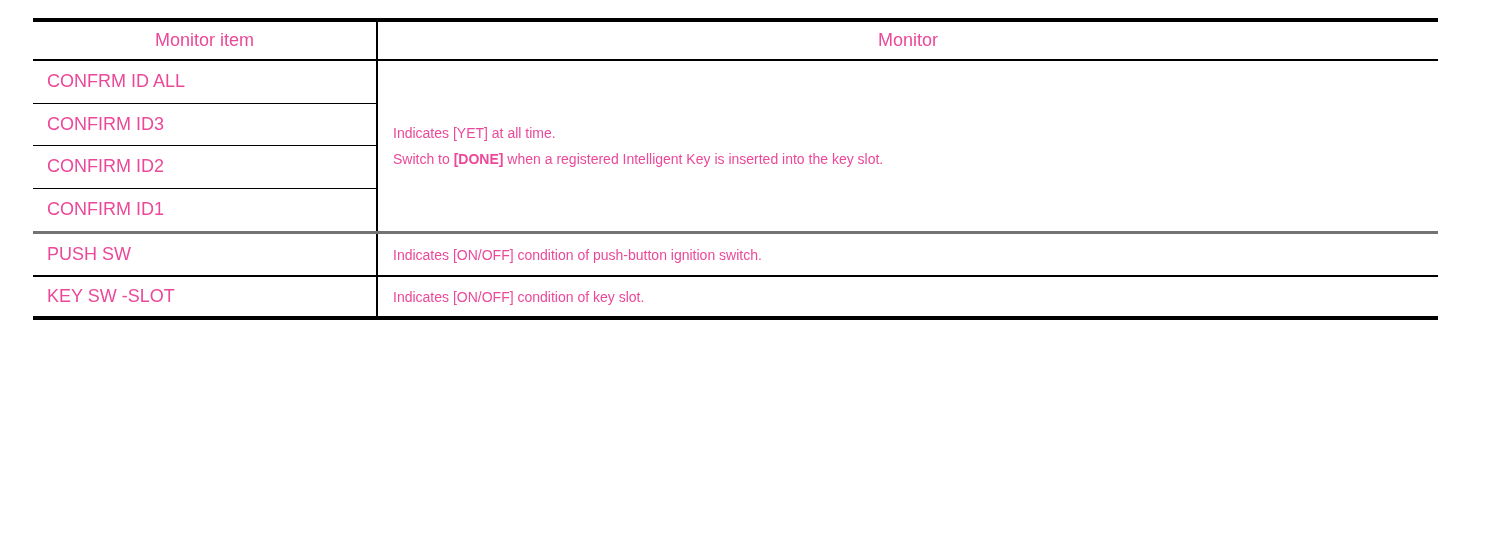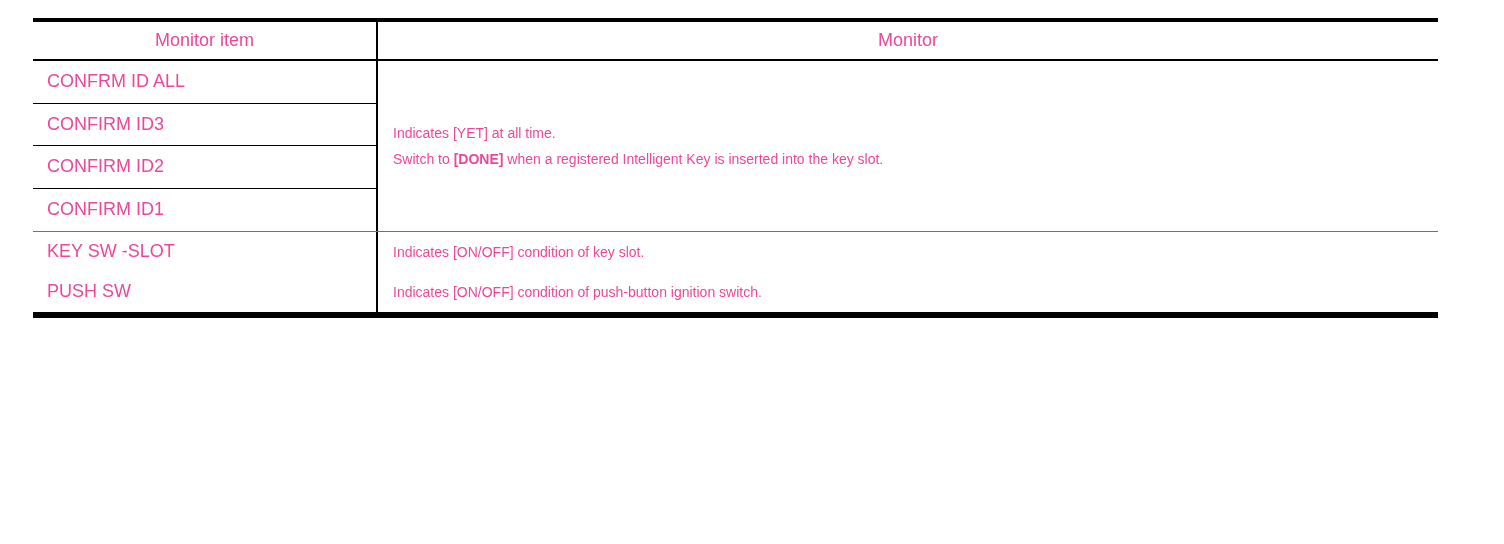--- a/index.html
+++ b/index.html
@@ -57,21 +57,21 @@
   }
   .header-cell.left {
     width: 345px;
     flex: 0 0 345px;
     border-right: 2px solid #000;
     box-sizing: border-box;
   }
   .header-cell.right {
     flex: 1 1 auto;
   }
-  .group-1 { border-bottom: 1px solid #737373; }
+  .group-1 { border-bottom: 3px solid #737373; }
   .group-2 { border-bottom: 2px solid #000; }
   .group-3 { border-bottom: 2px solid #000; }
   .item-row {
     height: 42.5px;
     display: flex;
     align-items: center;
     padding-left: 14px;
     font-size: 18px;
     border-bottom: 1.5px solid #000;
     box-sizing: border-box;
@@ -127,36 +127,36 @@
           <span>CONFIRM ID1</span>
         </div>
       </div>
       <div class="col-right">
         <div class="content-line">Indicates [YET] at all time.</div>
         <div class="content-line"><span>Switch to </span><span class="bold-token">[DONE]</span><span> when a registered Intelligent Key is inserted into the key slot.</span></div>
       </div>
     </div>
 
 
+    <div class="band group-3 single-row">
+      <div class="col-left">
+        <div class="item-row">
+          <span>PUSH SW</span>
+        </div>
+      </div>
+      <div class="col-right">
+        <div class="content-line">Indicates [ON/OFF] condition of push-button ignition switch.</div>
+      </div>
+    </div>
+
     <div class="band group-4 single-row">
       <div class="col-left">
         <div class="item-row">
           <span>KEY SW -SLOT</span>
         </div>
       </div>
       <div class="col-right">
         <div class="content-line">Indicates [ON/OFF] condition of key slot.</div>
       </div>
     </div>
 
-    <div class="band group-3 single-row">
-      <div class="col-left">
-        <div class="item-row">
-          <span>PUSH SW</span>
-        </div>
-      </div>
-      <div class="col-right">
-        <div class="content-line">Indicates [ON/OFF] condition of push-button ignition switch.</div>
-      </div>
-    </div>
-
   </div>
 </div>
 
 </body></html>

